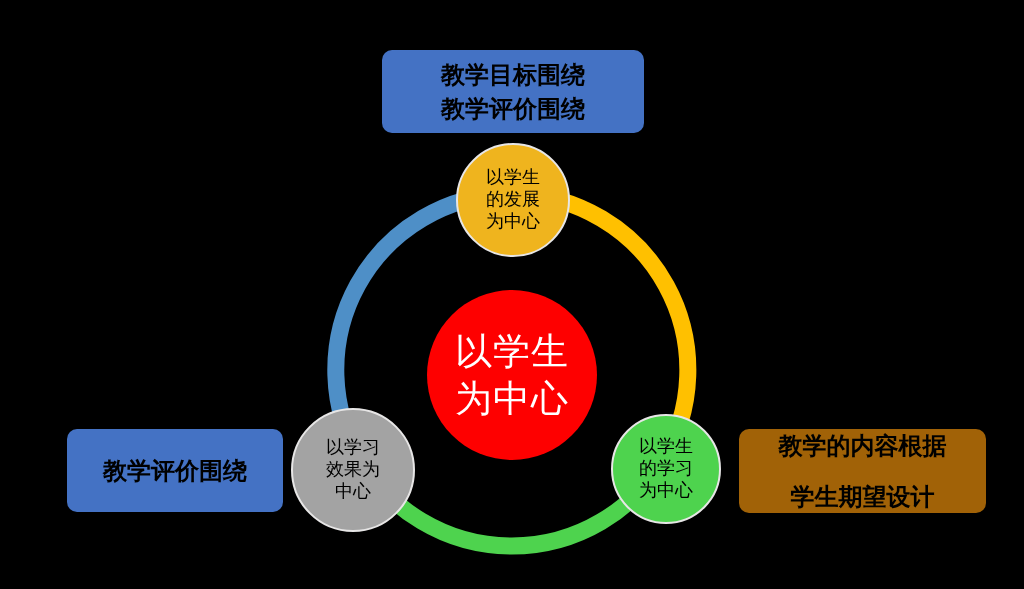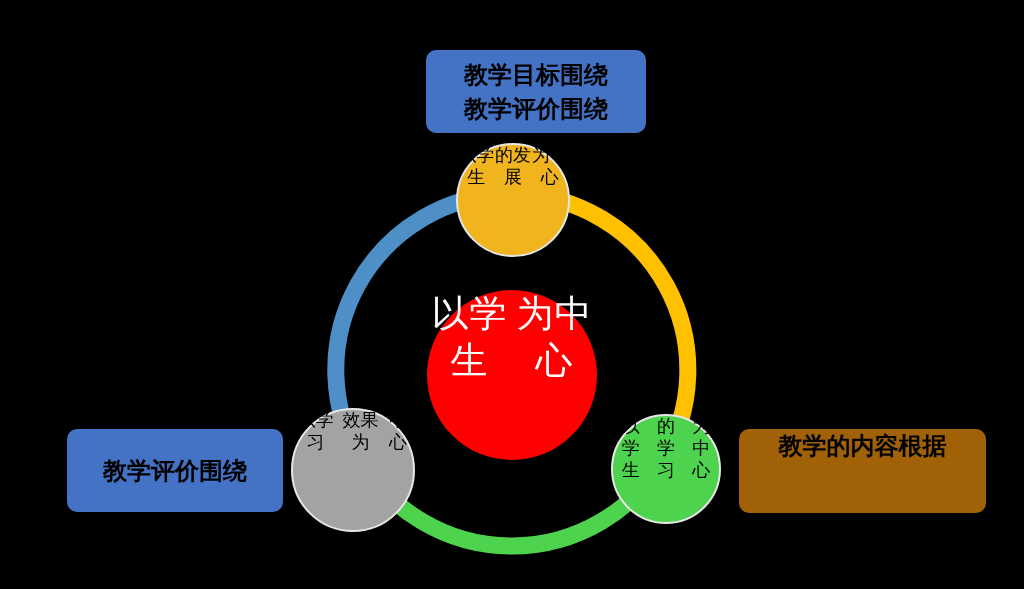--- a/index.html
+++ b/index.html
@@ -18,22 +18,22 @@
     position: absolute;
     left: 0;
     top: 0;
     width: 1024px;
     height: 589px;
   }
   .node-circle {
     position: absolute;
     border-radius: 50%;
     display: flex;
-    flex-direction: row;
-    align-items: flex-start;
+    flex-direction: column;
+    align-items: center;
     justify-content: center;
     text-align: center;
     box-sizing: border-box;
   }
   .small-circle {
     font-size: 18px;
     line-height: 1.22;
     font-weight: 400;
     border: 2px solid #E7E6E6;
   }
@@ -57,21 +57,21 @@
     box-sizing: border-box;
   }
   .line { display: block; }
 
   
   #top-circle    { left: 456px; top: 143px; width: 114px; height: 114px; }
   #left-circle   { left: 291px; top: 408px; width: 124px; height: 124px; }
   #right-circle  { left: 611px; top: 414px; width: 110px; height: 110px; }
   #center-circle { left: 427px; top: 290px; width: 170px; height: 170px; }
 
-  #top-box   { left: 426px; top: 50px;  width: 220px; height: 83px; }
+  #top-box   { left: 382px; top: 50px;  width: 262px; height: 83px; }
   #left-box  { left: 67px;  top: 429px; width: 216px; height: 83px; text-align: center; }
   #right-box { left: 739px; top: 429px; width: 247px; height: 84px; }
 </style>
 </head>
 <body>
 
 <div class="stage" style="background-color: rgb(0, 0, 0);">
 
   <svg class="ring-svg" viewBox="0 0 1024 589" xmlns="http://www.w3.org/2000/svg">
     <path d="M 512 194 A 176 176 0 0 0 363 464" fill="none" stroke-width="17" stroke="#4E8FC7"></path>
@@ -106,15 +106,16 @@
     <span class="line">教学目标围绕</span>
     <span class="line">教学评价围绕</span>
   </div>
 
   <div id="left-box" class="label-box" style="background-color: rgb(68, 114, 196); color: rgb(0, 0, 0);">
     <span class="line">教学评价围绕</span>
   </div>
 
   <div id="right-box" class="label-box" style="background-color: #a16207; color: rgb(0, 0, 0); justify-content: space-between;">
     <span class="line">教学的内容根据</span>
+    <span class="line">学生期望设计</span>
   </div>
 
 </div>
 
 </body></html>

